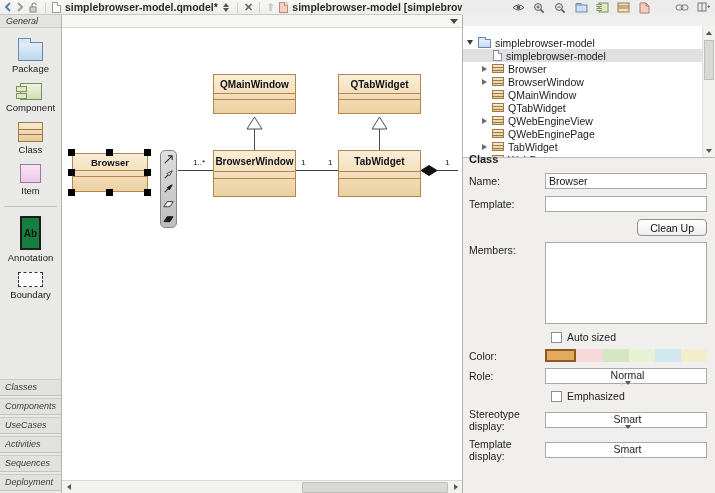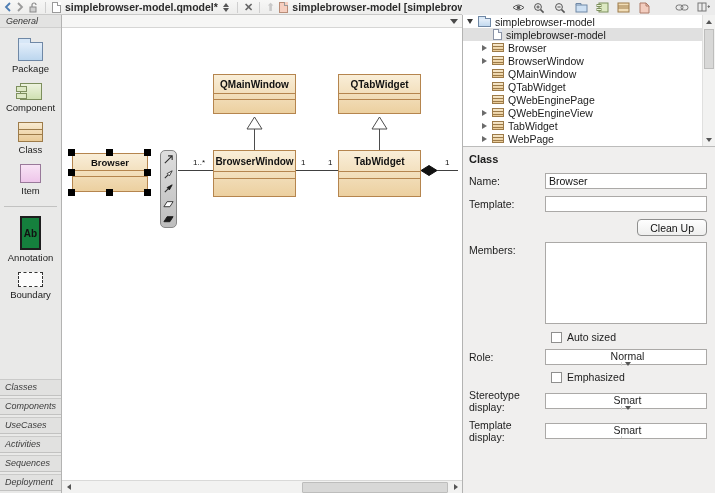--- a/index.html
+++ b/index.html
@@ -87,22 +87,22 @@
   .sb-btn { width:13px; height:12px; background:#f2f2f1; display:flex; align-items:center; justify-content:center; flex:none; }
   .tri-l { width:0;height:0;border-top:3px solid transparent;border-bottom:3px solid transparent;border-right:4px solid #555; }
   .tri-r { width:0;height:0;border-top:3px solid transparent;border-bottom:3px solid transparent;border-left:4px solid #555; }
   .tri-u { width:0;height:0;border-left:3px solid transparent;border-right:3px solid transparent;border-bottom:4px solid #555; }
   .tri-d { width:0;height:0;border-left:3px solid transparent;border-right:3px solid transparent;border-top:4px solid #555; }
   .h-thumb { position:absolute; left:240px; width:146px; top:1px; height:11px; background:#d8d8d7; border:1px solid #bdbdbc; border-radius:1px; }
 
   
   .right-panel { position:absolute; left:462px; top:15px; width:253px; bottom:0;
     border-left:1px solid #b3b3b2; background:#f0efee; }
-  .tree { position:absolute; left:0; top:0; right:0; height:132px; background:#fff; overflow:hidden;
-    border-bottom:1px solid #bcbcbb; padding-top:0; }
+  .tree { position:absolute; left:0; top:11px; right:0; height:132px; background:#fff; overflow:hidden;
+    border-bottom:1px solid #bcbcbb; padding-top:10px; }
   .tree-row { height:13px; display:flex; align-items:center; gap:4px; padding-left:17px; font-size:10.5px; color:#1a1a1a; width:239px; }
   .tree-row.root { padding-left:3px; }
   .tree-row.selected { background:#e0e0e0; }
   .tw { width:8px; flex:none; display:flex; align-items:center; justify-content:center; }
   .exp-r { width:0;height:0;border-top:3px solid transparent;border-bottom:3px solid transparent;border-left:5px solid #6b6b6b; }
   .exp-d { width:0;height:0;border-left:3px solid transparent;border-right:3px solid transparent;border-top:5px solid #3a3a3a; }
   .ti-folder { width:13px; height:9px; background:linear-gradient(#e6eff9,#c2d9ef); border:1px solid #7088a5; position:relative; flex:none; margin-top:1px;}
   .ti-folder::before { content:""; position:absolute; left:-1px; top:-3px; width:6px; height:2px; background:#d8e7f6; border:1px solid #7088a5; border-bottom:none; }
   .ti-doc { width:9px; height:11px; background:#fff; border:1px solid #8a93a6; position:relative; flex:none; }
   .ti-doc::after { content:""; position:absolute; right:-1px; top:-1px; width:3px; height:3px; background:#dfe6f2; border-left:1px solid #8a93a6; border-bottom:1px solid #8a93a6; }
@@ -407,30 +407,30 @@
         <span class="tw"></span>
         <span class="ti-class"></span>
         <span>QMainWindow</span>
       </div>
       <div class="tree-row">
         <span class="tw"></span>
         <span class="ti-class"></span>
         <span>QTabWidget</span>
       </div>
       <div class="tree-row">
-        <span class="tw"></span>
-        <span class="ti-class"></span>
-        <span>QWebEnginePage</span>
-      </div>
-      <div class="tree-row">
         <span class="tw">
             <i class="exp-r"></i>
           </span>
         <span class="ti-class"></span>
         <span>QWebEngineView</span>
+      </div>
+      <div class="tree-row">
+        <span class="tw"></span>
+        <span class="ti-class"></span>
+        <span>QWebEnginePage</span>
       </div>
       <div class="tree-row">
         <span class="tw">
             <i class="exp-r"></i>
           </span>
         <span class="ti-class"></span>
         <span>TabWidget</span>
       </div>
       <div class="tree-row">
         <span class="tw">
@@ -473,20 +473,33 @@
       <div class="prow" style="align-items:flex-start;margin-bottom:5px;">
         <span class="plabel" style="padding-top:2px;">Members:</span>
         <span class="pfield"><textarea class="members" style=""></textarea></span>
       </div>
 
       <div class="cb-row" style="margin-bottom:6px;">
         <span class="cb"></span>
         <span>Auto sized</span>
       </div>
 
+      <div class="prow mrow-s">
+        <span class="plabel">Color:</span>
+        <span class="pfield">
+          <span class="swatch-bar">
+            <span class="swatch selected" style="background-color: rgb(226, 169, 95);"></span>
+            <span class="swatch" style="background-color: rgb(246, 215, 218);"></span>
+            <span class="swatch" style="background-color: rgb(213, 231, 194);"></span>
+            <span class="swatch" style="background-color: rgb(230, 241, 214);"></span>
+            <span class="swatch" style="background-color: rgb(210, 232, 240);"></span>
+            <span class="swatch" style="background-color: rgb(242, 237, 202);"></span>
+          </span>
+        </span>
+      </div>
 
       <div class="prow mrow-s">
         <span class="plabel">Role:</span>
         <span class="pfield">
           <span class="combo">
             <span class="val">Normal</span>
             <span class="dd">
                 <i class="tri-d"></i>
               </span>
           </span>

